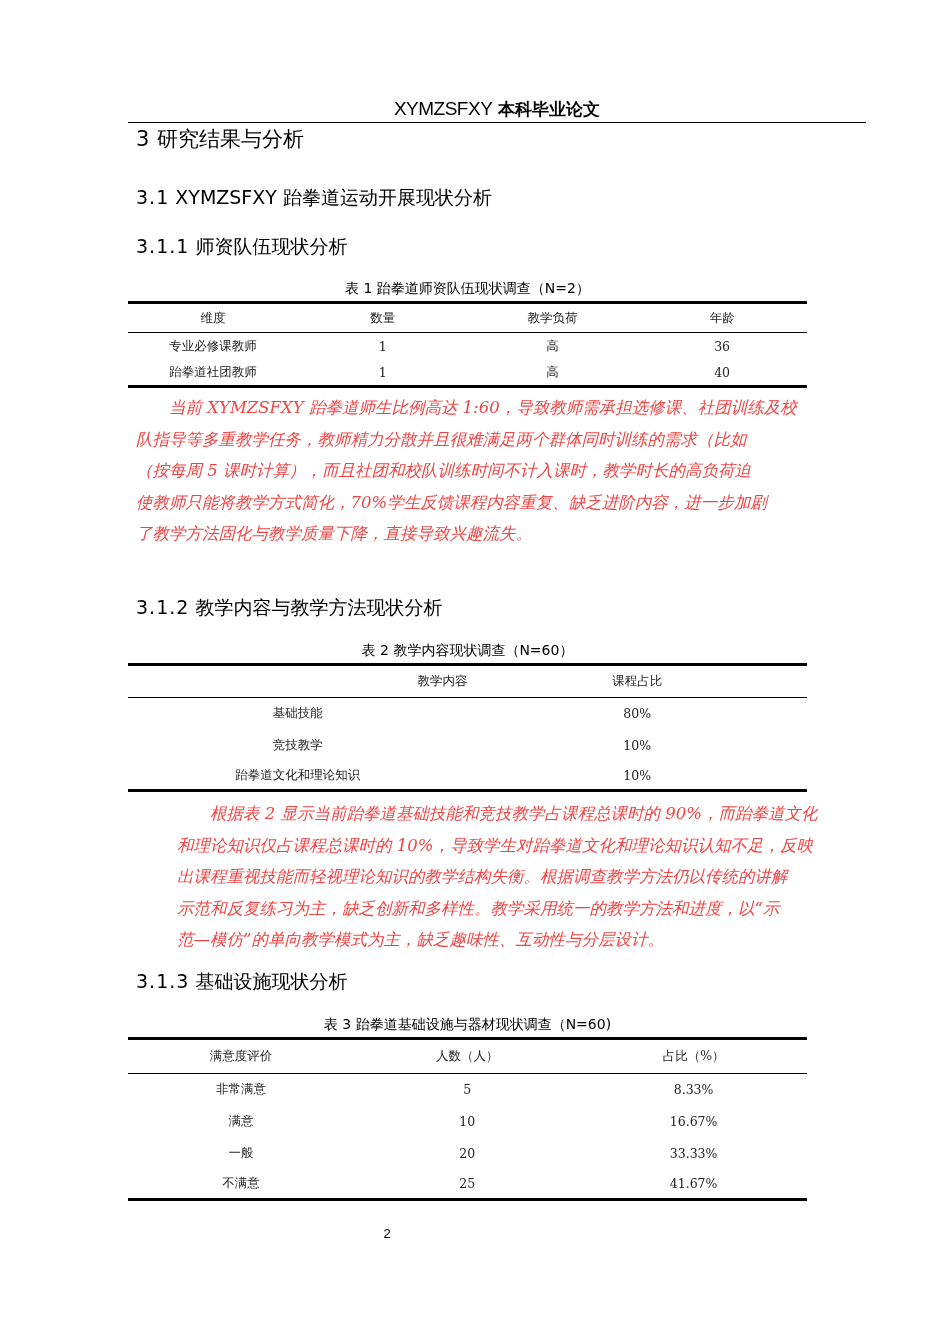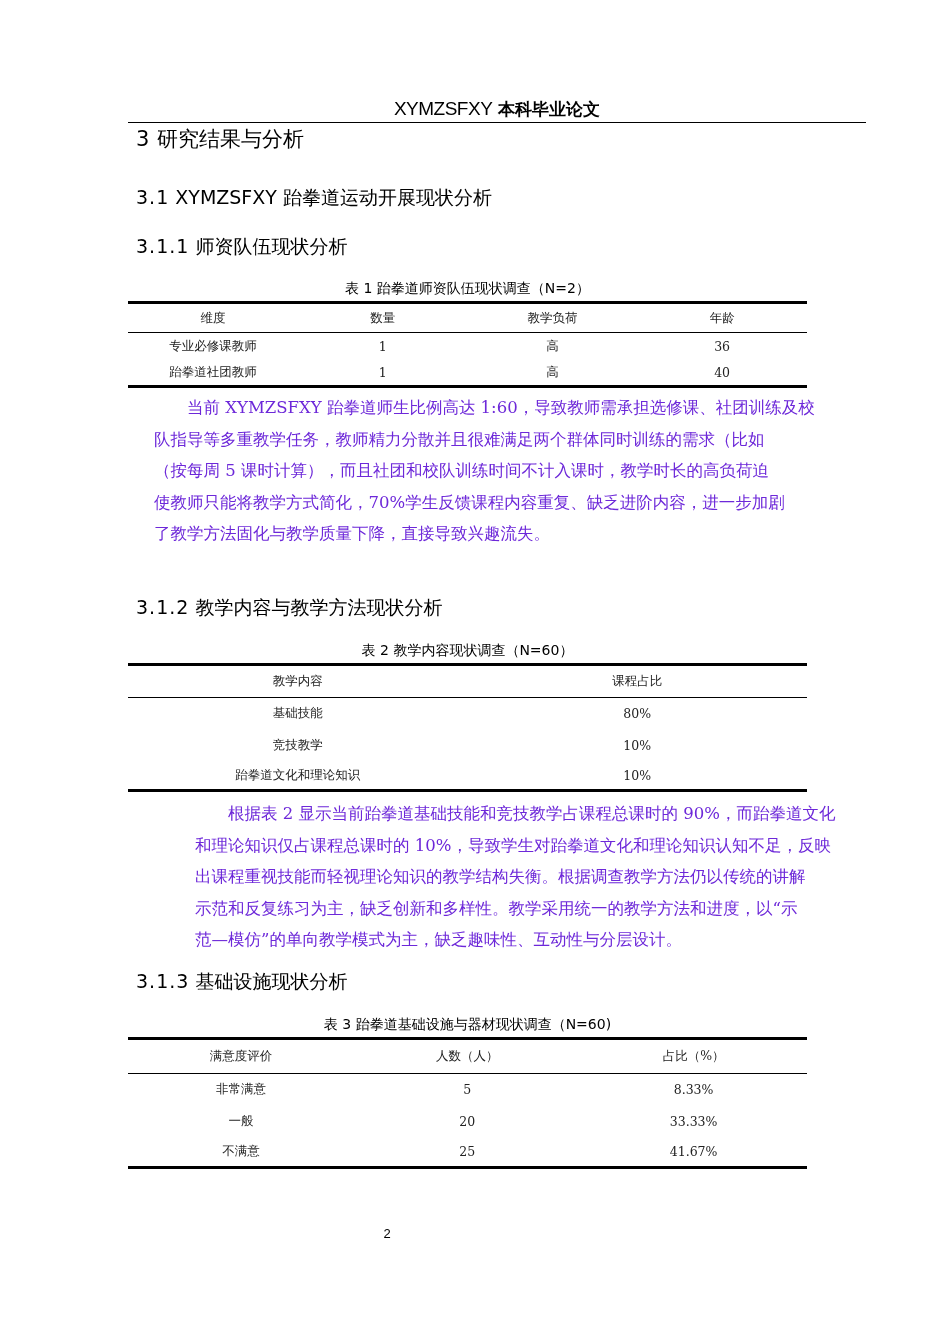--- a/index.html
+++ b/index.html
@@ -54,25 +54,26 @@
     border-top: 3px solid #000;
     border-bottom: 3px solid #000;
   }
   table.tbl th, table.tbl td {
     text-align: center; font-weight: normal; padding: 0;
     color: #222;
   }
   table.tbl thead th { border-bottom: 1.2px solid #000; }
 
   .para {
-    left: 154px; width: 724px;
+    left: 136px; width: 724px;
     font-size: 16.5px; line-height: 31.6px;
     text-align: justify;
     font-family: "DejaVu Serif", "Liberation Serif", serif;
-    color: #6d28d9;
+    color: #ef4444;
+    font-style: italic;
   }
   .para .line { display: block; white-space: nowrap; height: 31.6px; }
   .para .indent { padding-left: 33px; }
 
   .page-number {
     left: 370px; width: 34px; top: 1226px; text-align: center;
     font-family: "Liberation Sans", sans-serif; font-size: 13px;
   }
 </style>
 </head>
@@ -130,21 +131,21 @@
 </div>
 
 <div class="abs h h3b">
   <span class="num">3.1.2</span>&nbsp;<span>教学内容与教学方法现状分析</span>
 </div>
 
 <div class="abs caption" style="top:640px;">表 2 教学内容现状调查（N=60）</div>
 <table class="tbl" style="top:663px;">
   <thead>
     <tr style="height:33px;">
-      <th style="width:50%;">教学内容</th>
+      <th style="width:50%;text-align:right;">教学内容</th>
       <th style="width:50%;">课程占比</th>
     </tr>
   </thead>
   <tbody>
     <tr style="height:32px;">
       <td>基础技能</td>
       <td>80%</td>
     </tr>
     <tr style="height:32px;">
       <td>竞技教学</td>
@@ -178,20 +179,25 @@
       <th style="width:33.4%;">占比（%）</th>
     </tr>
   </thead>
   <tbody>
     <tr style="height:32px;">
       <td>非常满意</td>
       <td>5</td>
       <td>8.33%</td>
     </tr>
     <tr style="height:32px;">
+      <td>满意</td>
+      <td>10</td>
+      <td>16.67%</td>
+    </tr>
+    <tr style="height:32px;">
       <td>一般</td>
       <td>20</td>
       <td>33.33%</td>
     </tr>
     <tr style="height:30px;">
       <td>不满意</td>
       <td>25</td>
       <td>41.67%</td>
     </tr>
   </tbody>

